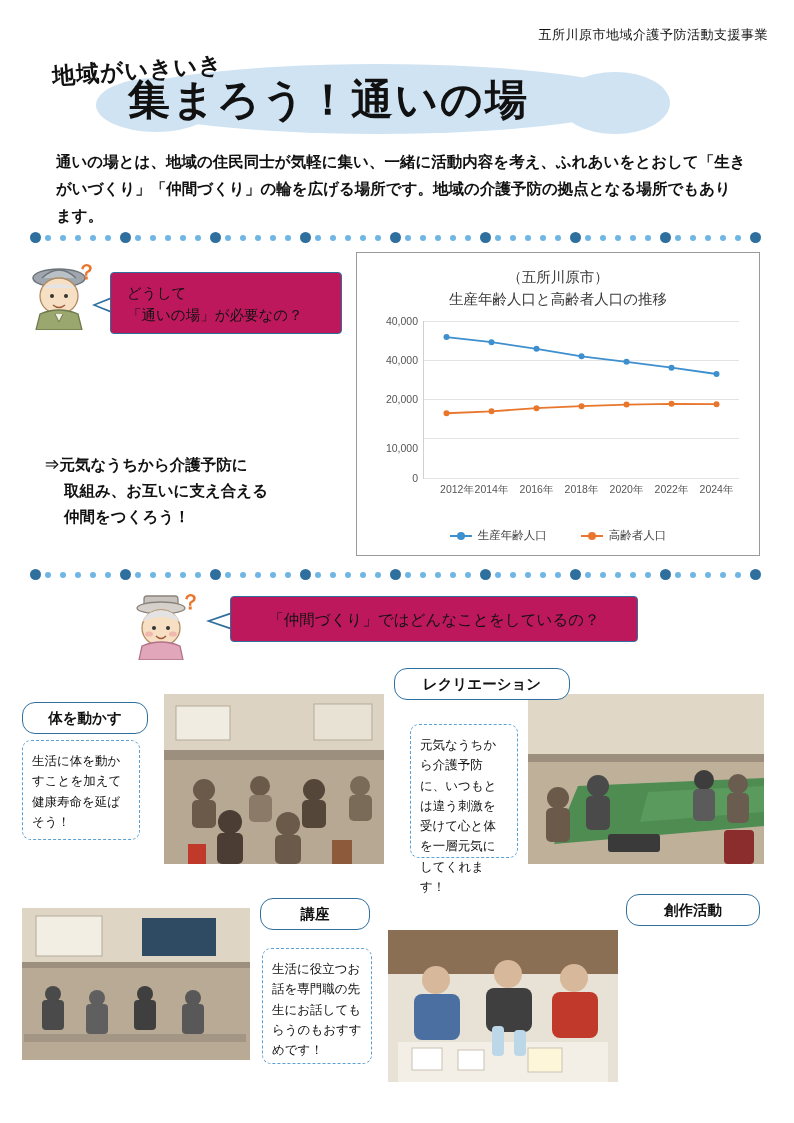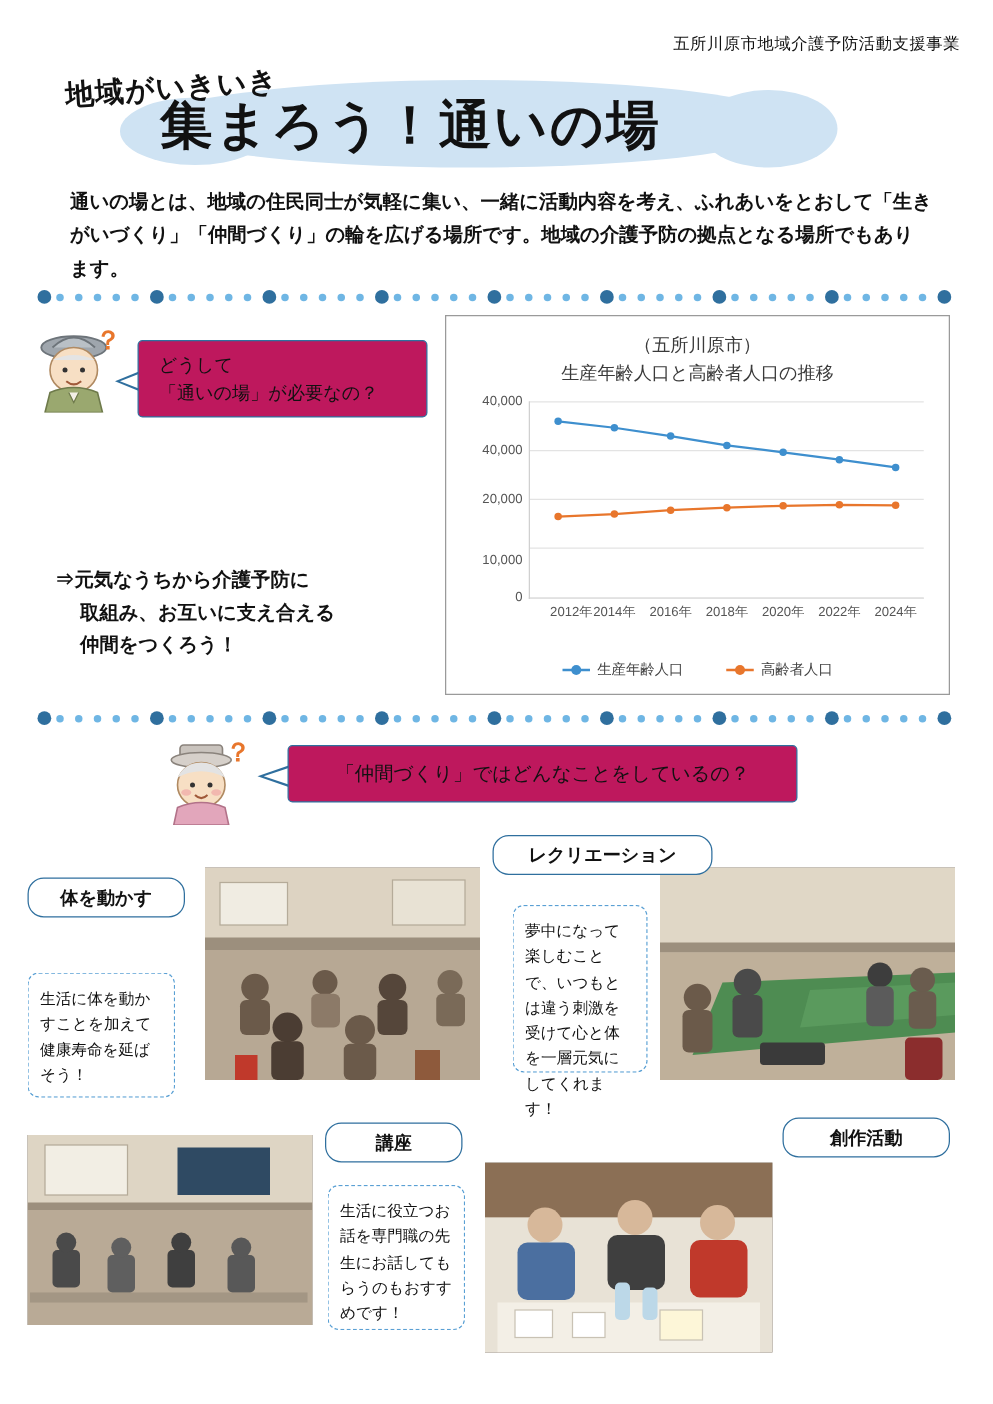--- a/index.html
+++ b/index.html
@@ -416,21 +416,21 @@
           <rect x="111" y="141" width="26" height="29" rx="5" fill="#6b5a4a"></rect>
       </g>
       <rect x="24" y="150" width="18" height="20" fill="#c0392b"></rect>
       <rect x="168" y="146" width="20" height="24" fill="#8e5a3c"></rect>
     </svg>
   </div>
   <div class="lab" style="left:22px; top:702px; width:126px; height:32px;">体を動かす</div>
   <svg class="lab-tail" style="left:112px; top:730px;" width="36" height="26">
     <path d="M2 2 L30 22 L14 4 Z" fill="#fff" stroke="#2f6f9e" stroke-width="1.5"></path>
   </svg>
-  <div class="note" style="left:22px; top:778px; width:118px; height:100px;">生活に体を動かすことを加えて健康寿命を延ばそう！</div>
+  <div class="note" style="left:22px; top:740px; width:118px; height:100px;">生活に体を動かすことを加えて健康寿命を延ばそう！</div>
 
   <div class="photo" style="left:528px; top:694px; width:236px; height:170px;">
     <svg class="ph-inner" viewBox="0 0 236 170" preserveAspectRatio="none">
       <rect width="236" height="170" fill="#cfc3b0"></rect>
       <rect width="236" height="62" fill="#e0d7c6"></rect>
       <rect y="60" width="236" height="8" fill="#9c8f7d"></rect>
       <rect y="68" width="236" height="102" fill="#bfb09a"></rect>
       <polygon points="50,92 236,84 236,132 26,150" fill="#4e8c52"></polygon>
       <polygon points="120,98 236,92 236,118 112,128" fill="#5fa062" opacity=".7"></polygon>
       <g>
@@ -444,21 +444,21 @@
           <rect x="18" y="114" width="24" height="34" rx="5" fill="#6b5a4a"></rect>
       </g>
       <rect x="196" y="136" width="30" height="34" rx="4" fill="#8b2d2d"></rect>
       <rect x="80" y="140" width="52" height="18" rx="3" fill="#3a3a3a"></rect>
     </svg>
   </div>
   <div class="lab" style="left:394px; top:668px; width:176px; height:32px;">レクリエーション</div>
   <svg class="lab-tail" style="left:466px; top:697px;" width="34" height="26">
     <path d="M6 1 L2 22 L20 3 Z" fill="#fff" stroke="#2f6f9e" stroke-width="1.5"></path>
   </svg>
-  <div class="note" style="left:410px; top:724px; width:108px; height:134px;">夢中になって楽しむことで、いつもとは違う刺激を受けて心と体を一層元気にしてくれます！</div>
+  <div class="note" style="left:410px; top:724px; width:108px; height:134px;">元気なうちから介護予防に、いつもとは違う刺激を受けて心と体を一層元気にしてくれます！</div>
 
   <div class="photo" style="left:22px; top:908px; width:228px; height:152px;">
     <svg class="ph-inner" viewBox="0 0 228 152" preserveAspectRatio="none">
       <rect width="228" height="152" fill="#cdc2b2"></rect>
       <rect width="228" height="56" fill="#ded5c4"></rect>
       <rect x="14" y="8" width="66" height="40" fill="#f2eee4" stroke="#b5ab99"></rect>
       <rect x="120" y="10" width="74" height="38" fill="#2f4a63"></rect>
       <rect y="54" width="228" height="6" fill="#9c8f7d"></rect>
       <rect y="60" width="228" height="92" fill="#b9aa96"></rect>
       <g fill="#4a4a4a">

